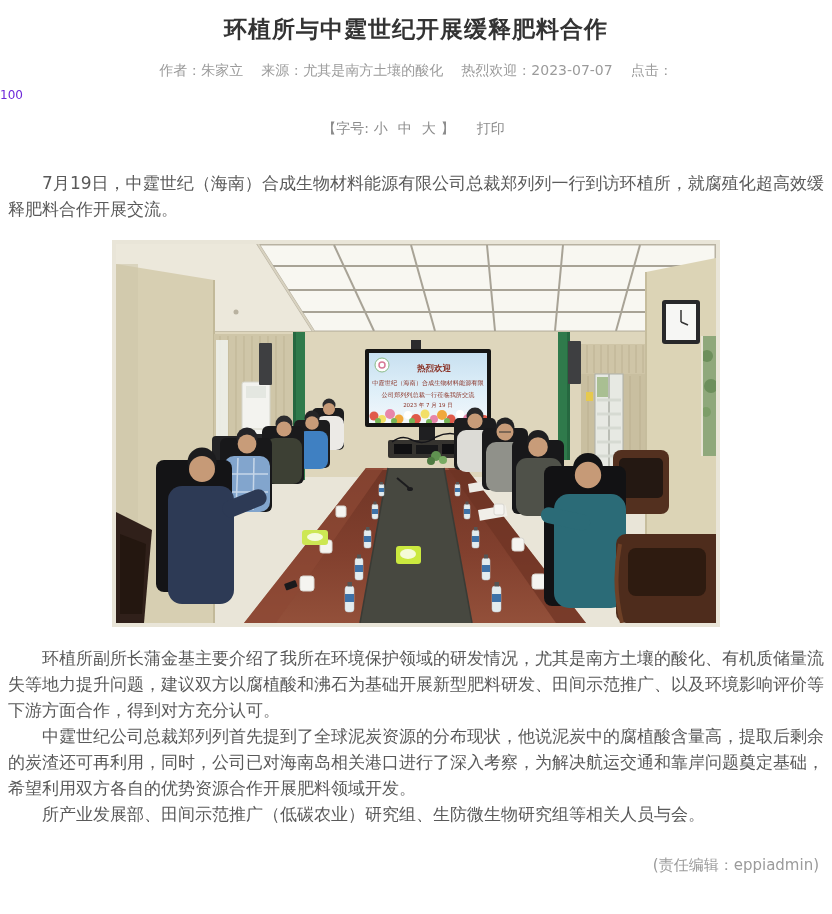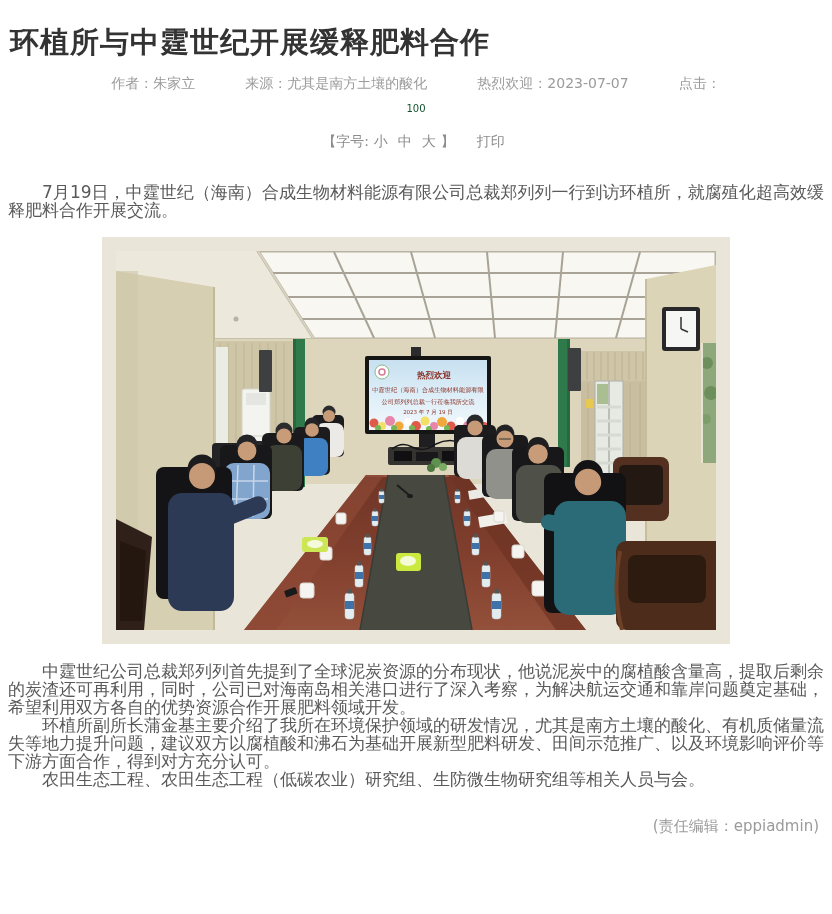--- a/index.html
+++ b/index.html
@@ -3,41 +3,41 @@
 <meta charset="utf-8">
 <style>
   html,body{margin:0;padding:0;}
   body{
     width:832px;height:914px;background:#ffffff;
     font-family:"DejaVu Sans","Liberation Sans",sans-serif;
     overflow:hidden;position:relative;
   }
   .page{width:832px;height:914px;}
   h1.title{
-    margin:28px 10px 0;
-    font-size:29px;font-weight:bold;color:#333333;letter-spacing:1px;
+    margin:15px 10px 0;text-align:center;
+    font-size:23px;font-weight:bold;color:#333333;letter-spacing:1px;
     line-height:28px;
   }
   .meta{
     margin-top:15px;text-align:center;color:#9b9b9b;font-size:14px;line-height:25px;
   }
-  .meta .meta-item{margin:0 25px;white-space:nowrap;}
-  .meta-hits{ text-align:center;color:#14532d;font-size:10px;line-height:25px;}
+  .meta .meta-item{margin:0 9px;white-space:nowrap;}
+  .meta-hits{ color:#6d28d9;font-size:12px;line-height:25px;}
   .font-controls{
     margin-top:9px;text-align:center;color:#8c8c8c;font-size:14px;line-height:22px;
   }
   .font-controls a{color:#8c8c8c;text-decoration:none;cursor:pointer;margin:0 5px;}
   .font-controls .bracket{margin:0;}
   .font-controls .print{margin-left:22px;}
   .content{
-    margin-top:31px;color:#595959;font-size:17px;line-height:18px;
+    margin-top:31px;color:#595959;font-size:17px;line-height:26px;
   }
   .content p{margin:0;padding:0 8px;text-indent:2em;text-align:justify;}
   figure.photo{
-    margin:18px auto;width:600px;height:379px;padding:14px;display:block;
+    margin:18px auto;width:600px;height:379px;padding:4px;display:block;
     overflow:hidden;background:#e9e5d8;
   }
   .editor{
     margin-top:27px;padding-right:13px;text-align:right;
     color:#9b9b9b;font-size:15px;line-height:22px;
   }
   svg text{font-family:"DejaVu Sans","Liberation Sans",sans-serif;}
 </style>
 </head>
 <body>
@@ -404,20 +404,20 @@
         <g>
           <rect x="500" y="290" width="110" height="89" rx="10" fill="#4e2c1c"></rect>
           <rect x="512" y="304" width="78" height="48" rx="8" fill="#2e1b10"></rect>
           <path d="M504,300 q-8,40 2,79" stroke="#6e4026" stroke-width="4" fill="none"></path>
           <polygon points="0,268 36,286 28,379 0,379" fill="#30201a"></polygon>
           <polygon points="4,290 30,300 26,370 4,370" fill="#241710"></polygon>
         </g>
       </svg>
     </figure>
 
+    <p>环植所副所长蒲金基主要介绍了我所在环境保护领域的研发情况，尤其是南方土壤的酸化、有机质储量流失等地力提升问题，建议双方以腐植酸和沸石为基础开展新型肥料研发、田间示范推广、以及环境影响评价等下游方面合作，得到对方充分认可。</p>
     <p>中霆世纪公司总裁郑列列首先提到了全球泥炭资源的分布现状，他说泥炭中的腐植酸含量高，提取后剩余的炭渣还可再利用，同时，公司已对海南岛相关港口进行了深入考察，为解决航运交通和靠岸问题奠定基础，希望利用双方各自的优势资源合作开展肥料领域开发。</p>
-    <p>环植所副所长蒲金基主要介绍了我所在环境保护领域的研发情况，尤其是南方土壤的酸化、有机质储量流失等地力提升问题，建议双方以腐植酸和沸石为基础开展新型肥料研发、田间示范推广、以及环境影响评价等下游方面合作，得到对方充分认可。</p>
-    <p>农田生态工程、农田生态工程（低碳农业）研究组、生防微生物研究组等相关人员与会。</p>
+    <p>所产业发展部、田间示范推广（低碳农业）研究组、生防微生物研究组等相关人员与会。</p>
   </div>
 
   <div class="editor">(责任编辑：eppiadmin)</div>
 
 </div>
 
 </body></html>

